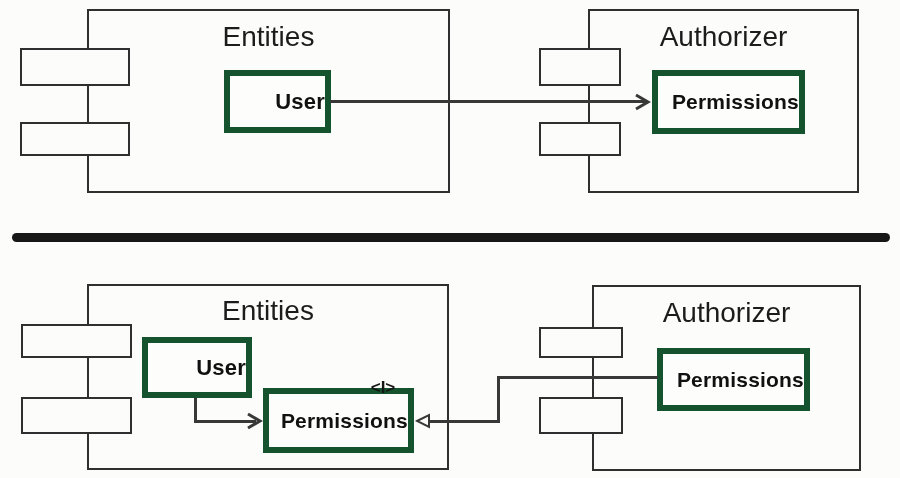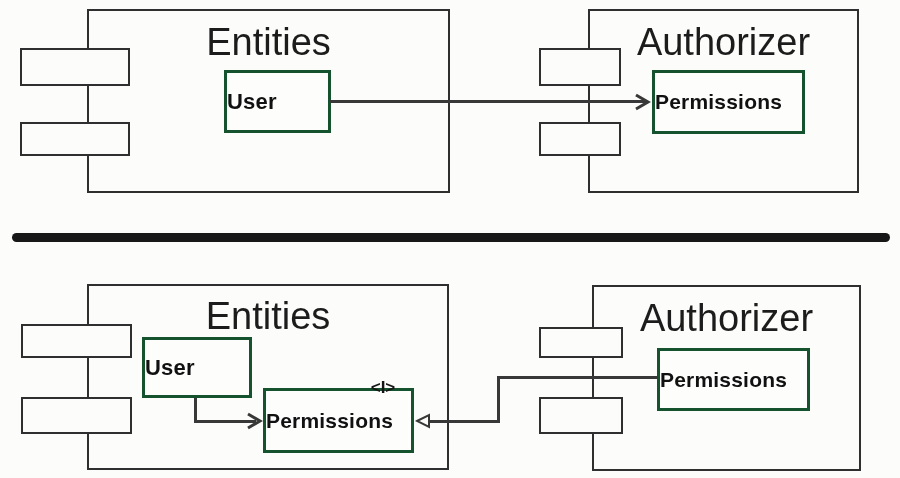--- a/index.html
+++ b/index.html
@@ -26,35 +26,35 @@
     position: absolute;
     box-sizing: border-box;
     border: 2.5px solid #2f2f2f;
     background: #fcfcfa;
   }
 
   
   .label-box {
     position: absolute;
     box-sizing: border-box;
-    border: 3px solid #14532d;
+    border: 6px solid #14532d;
     background: #fdfdfc;
     display: flex;
     align-items: center;
-    justify-content: flex-start;
+    justify-content: flex-end;
     font-weight: bold;
     font-size: 21px;
     color: #111111;
     letter-spacing: 0.2px;
   }
 
   .component-title {
     position: absolute;
     text-align: center;
-    font-size: 38px;
+    font-size: 28px;
     color: #1c1c1c;
     font-weight: 500;
   }
 
   .hline, .vline { position: absolute; background: #383838; }
 
   .arrow-svg { position: absolute; }
 
   .divider {
     position: absolute;

